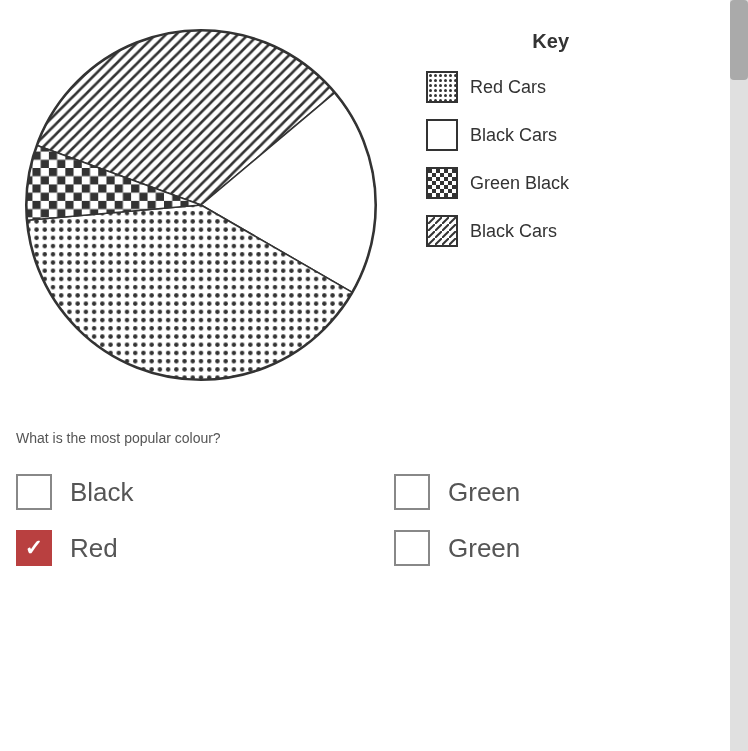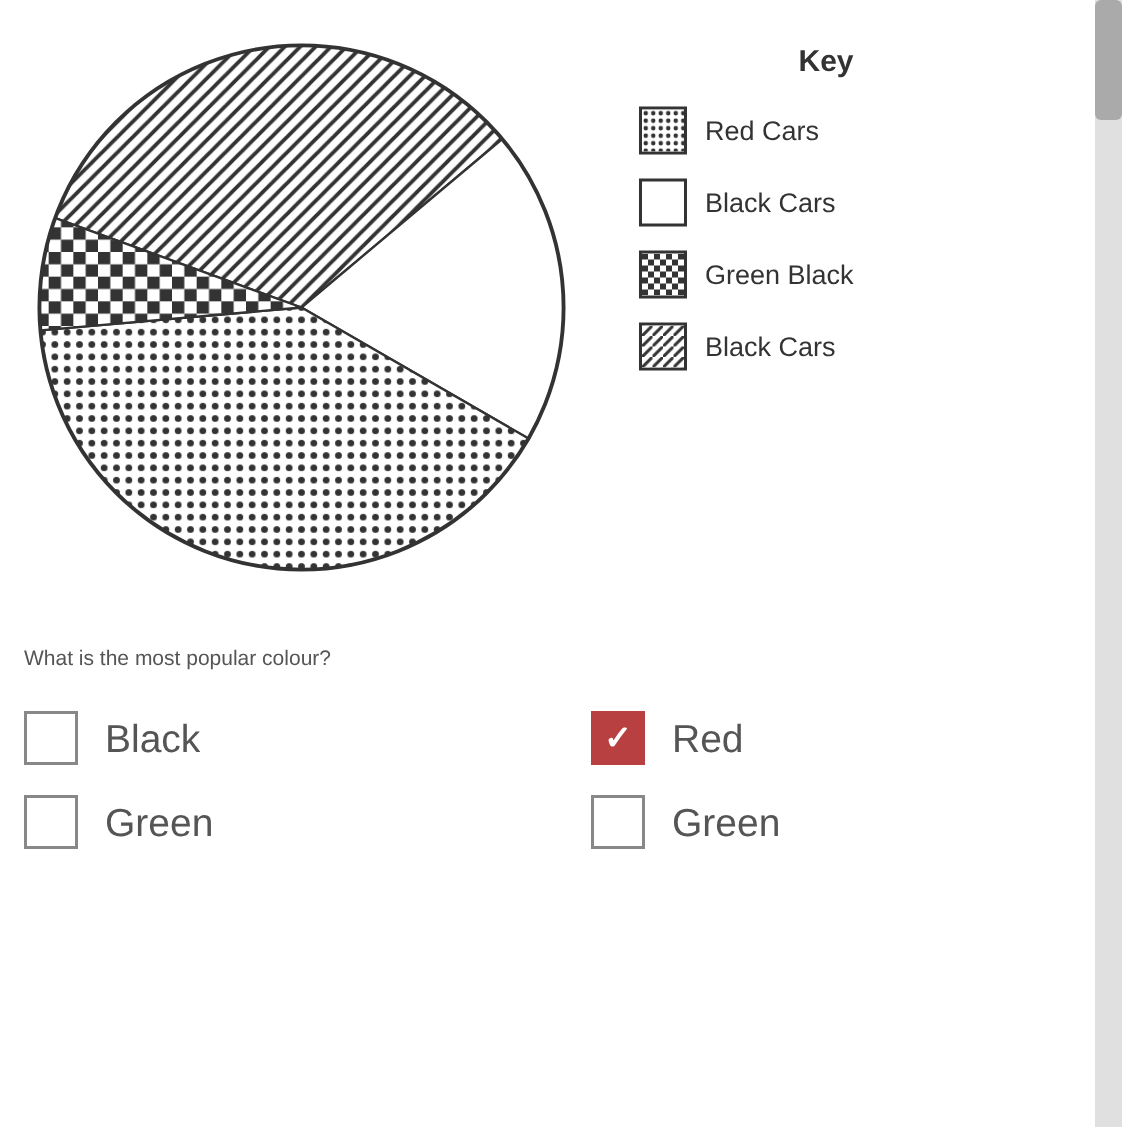--- a/index.html
+++ b/index.html
@@ -238,29 +238,29 @@
     <p class="question-text">What is the most popular colour?</p>
 
     <div class="options-grid">
 
       <div class="option-item">
         <div class="checkbox"></div>
         <span class="option-label">Black</span>
       </div>
 
       <div class="option-item">
+        <div class="checkbox"></div>
+        <span class="option-label">Green</span>
+      </div>
+
+      <div class="option-item">
         <div class="checkbox checked"></div>
         <span class="option-label">Red</span>
       </div>
 
       <div class="option-item">
         <div class="checkbox"></div>
         <span class="option-label">Green</span>
       </div>
-
-      <div class="option-item">
-        <div class="checkbox"></div>
-        <span class="option-label">Green</span>
-      </div>
     </div>
 
   </div>
 </div>
 
 </body></html>

